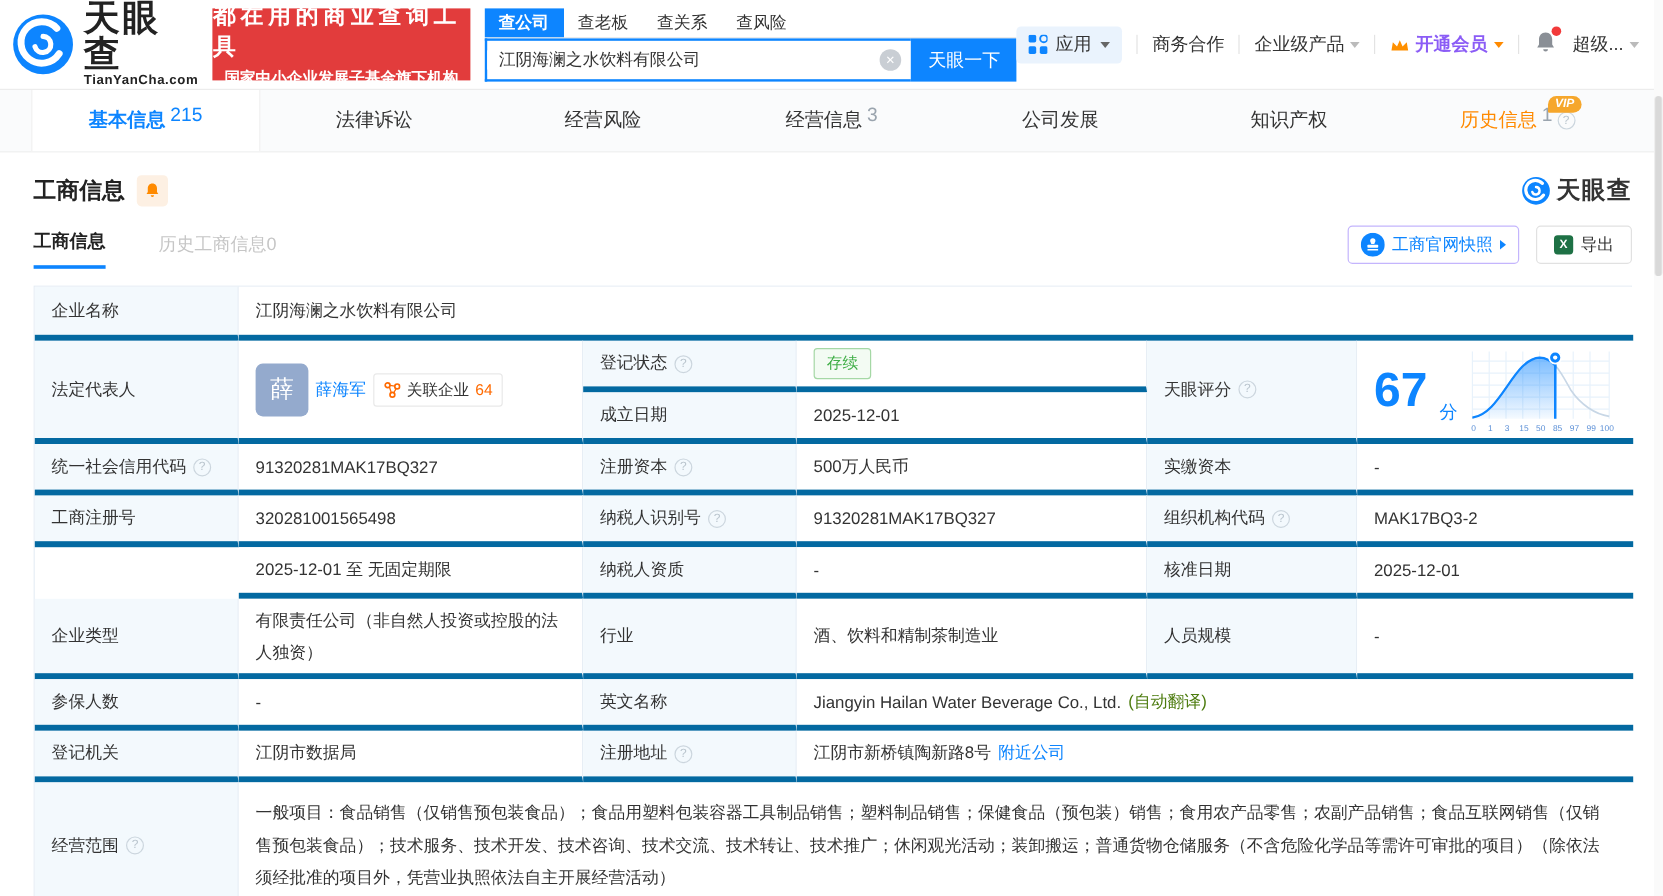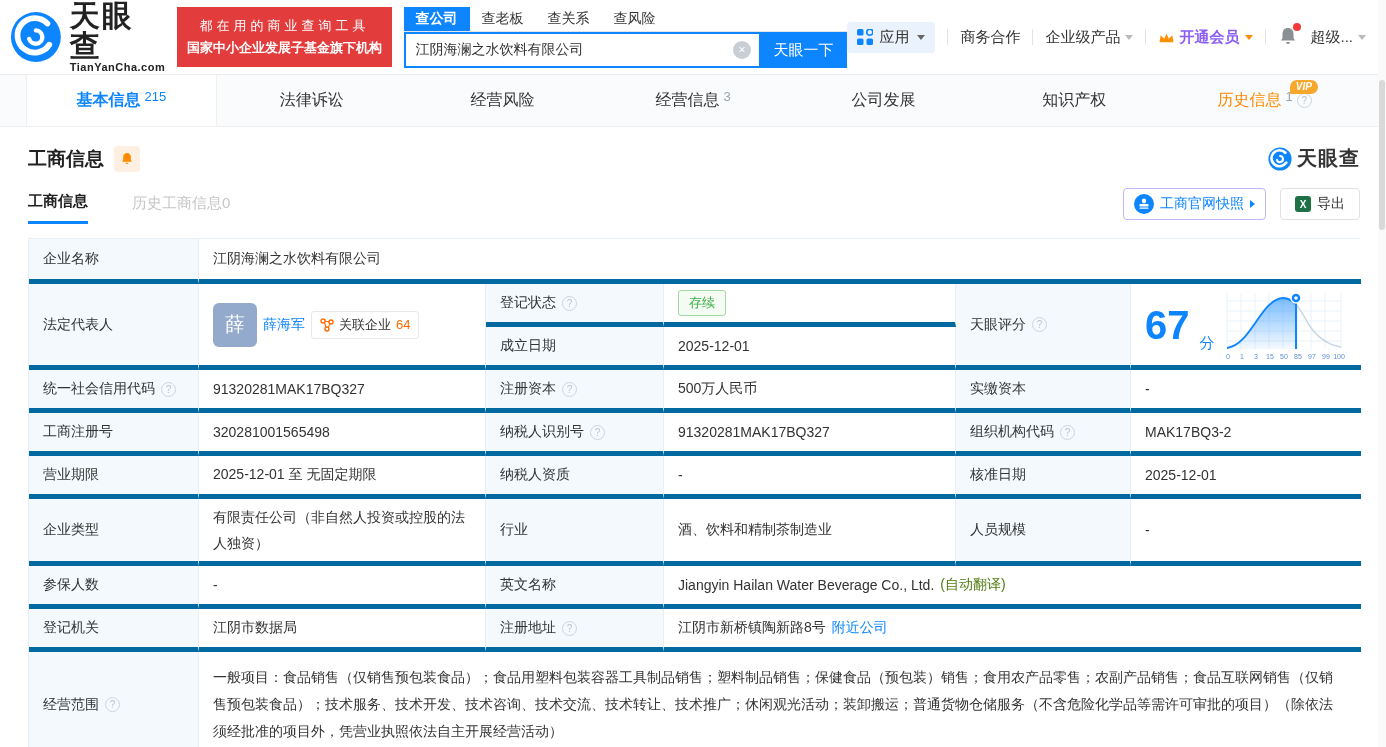--- a/index.html
+++ b/index.html
@@ -7,21 +7,21 @@
     font-family:"Liberation Sans","DejaVu Sans",sans-serif; color:#333; font-size:14px; }
 
   
   .topbar { height:75px; display:flex; align-items:center; padding:0 20px 0 10px;
     border-bottom:1px solid #ececec; background:#fff; position:relative; }
   .logo { display:flex; align-items:center; gap:8px; cursor:pointer; }
   .logo-txt .cn { font-size:30px; font-weight:700; color:#222; letter-spacing:2px; line-height:30px; }
   .logo-txt .en { font-size:11px; font-weight:700; color:#222; letter-spacing:.5px; }
   .promo { margin-left:12px; background:#e23c3c; color:#fff; width:218px; height:60px;
     display:flex; flex-direction:column; justify-content:center; align-items:center; gap:4px; }
-  .promo .l1 { font-size:13px; letter-spacing:4px; font-weight:400; }
+  .promo .l1 { font-size:19px; letter-spacing:4px; font-weight:700; }
   .promo .l2 { font-size:13px; font-weight:700; }
   .searchwrap { margin-left:12px; width:452px; }
   .search-tabs { display:flex; align-items:flex-end; height:26px; border-bottom:1px solid #e5e5e5; }
   .stab { font-size:14px; padding:3px 12px; cursor:pointer; color:#333; }
   .stab.active { background:#0d85ff; color:#fff; font-weight:700; }
   .search-row { display:flex; height:36px; margin-top:0; }
   .search-box { flex:1; border:2px solid #0d85ff; border-right:none; display:flex; align-items:center; background:#fff; }
   .search-box input { border:none; outline:none; flex:1; font-size:14px; padding:0 10px; color:#333;
     font-family:"Liberation Sans","DejaVu Sans",sans-serif; }
   .clear-ic { width:18px; height:18px; border-radius:50%; background:#c9ced4; color:#fff; font-size:12px;
@@ -38,21 +38,21 @@
   .vline { width:1px; height:16px; background:#e3e3e3; }
   .navitem { cursor:pointer; display:flex; align-items:center; gap:3px; }
   .vipnav { color:#8b5cf6; font-weight:700; display:flex; align-items:center; gap:4px; cursor:pointer; }
   .bellwrap { position:relative; cursor:pointer; }
   .reddot { position:absolute; top:-3px; right:-3px; width:8px; height:8px; background:#f23a3a; border-radius:50%; }
 
   
   .page-tabs { height:52px; display:grid; grid-template-columns:repeat(7,1fr); background:#fafbfc;
     border-bottom:1px solid #efefef; padding:0 26px; }
   .ptab { display:flex; align-items:center; justify-content:center; gap:4px; font-size:16px; cursor:pointer; position:relative; }
-  .ptab .cnt { font-size:13px; color:#9aa4ae; margin-top:-8px; }
+  .ptab .cnt { font-size:16px; color:#9aa4ae; margin-top:-8px; }
   .ptab.active { background:#fff; border-left:1px solid #f0f0f0; border-right:1px solid #f0f0f0; }
   .ptab.active .lbl { color:#0d85ff; font-weight:700; }
   .ptab.active .cnt { color:#0d85ff; }
   .ptab.vip .lbl { color:#ff8a00; }
   .vip-badge { position:absolute; top:5px; right:42px; background:#f6a72c; color:#fff; font-size:10px;
     font-style:italic; font-weight:700; padding:0 6px; border-radius:7px 7px 7px 1px; line-height:14px; }
   .qmark { width:15px; height:15px; border:1px solid #ccd6de; color:#b9c4cd; border-radius:50%; font-size:10px;
     display:inline-flex; align-items:center; justify-content:center; cursor:pointer; flex:none; }
   .qmark::before{ content:"?"; }
 
@@ -342,21 +342,20 @@
       <span>纳税人识别号</span>
       <span class="qmark"></span>
     </div>
     <div class="cell" style="grid-row:5;grid-column:4">91320281MAK17BQ327</div>
     <div class="cell lblc" style="grid-row:5;grid-column:5">
       <span>组织机构代码</span>
       <span class="qmark"></span>
     </div>
     <div class="cell lastcol" style="grid-row:5;grid-column:6">MAK17BQ3-2</div>
 
-    <div class="cell lblc" style="grid-row:6;grid-column:1">营业期限</div>
     <div class="cell" style="grid-row:6;grid-column:2">2025-12-01 至 无固定期限</div>
     <div class="cell lblc" style="grid-row:6;grid-column:3">纳税人资质</div>
     <div class="cell" style="grid-row:6;grid-column:4">-</div>
     <div class="cell lblc" style="grid-row:6;grid-column:5">核准日期</div>
     <div class="cell lastcol" style="grid-row:6;grid-column:6">2025-12-01</div>
 
     <div class="cell lblc" style="grid-row:7;grid-column:1">企业类型</div>
     <div class="cell" style="grid-row:7;grid-column:2;line-height:26px">有限责任公司（非自然人投资或控股的法人独资）</div>
     <div class="cell lblc" style="grid-row:7;grid-column:3">行业</div>
     <div class="cell" style="grid-row:7;grid-column:4">酒、饮料和精制茶制造业</div>

